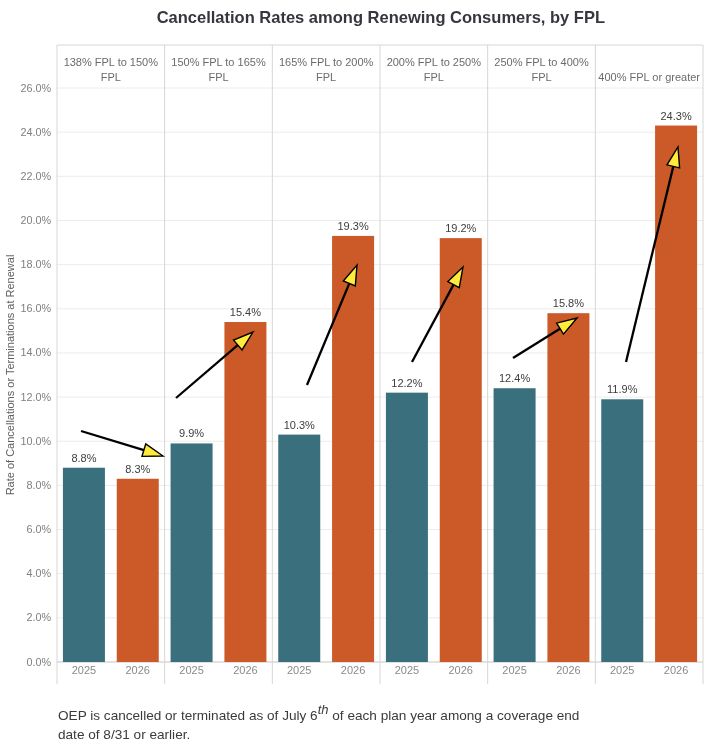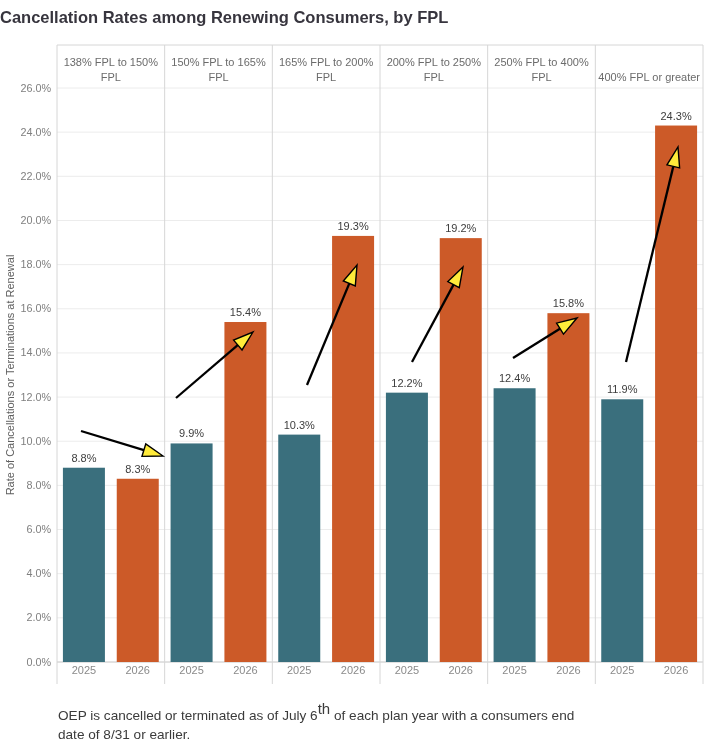--- a/index.html
+++ b/index.html
@@ -2,29 +2,29 @@
 <html><head>
 <meta charset="utf-8">
 <style>
   html,body{margin:0;padding:0;background:#ffffff;}
   body{
     width:717px;height:752px;position:relative;overflow:hidden;
     font-family:"Liberation Sans",sans-serif;
   }
   .page-title{
     position:absolute;top:8px;left:0;width:605px;
-    text-align:left;font-size:16.5px;font-weight:700;color:#37353e;
+    text-align:right;font-size:16.5px;font-weight:700;color:#37353e;
   }
   .chart-wrap{position:absolute;top:0;left:0;width:717px;height:752px;}
   svg text{font-family:"Liberation Sans",sans-serif;}
   .caption{
     position:absolute;left:58px;top:686px;width:645px;
     font-size:13.6px;line-height:19.5px;color:#3b3b3b;
   }
-  .caption sup{font-size:15px;line-height:0;}
+  .caption sup{font-size:13px;line-height:0;font-style:italic;}
 </style>
 </head>
 <body>
 
 <div class="chart-wrap">
   <svg id="chart-svg" width="717" height="752" viewBox="0 0 717 752">
       <line x1="57" y1="662" x2="703" y2="662" stroke="#c4c4c4" stroke-width="1"></line>
       <text x="51" y="665.5" text-anchor="end" font-size="10.8" fill="#7f7f7f">0.0%</text>
       <line x1="57" y1="617.8461538461538" x2="703" y2="617.8461538461538" stroke="#ececec" stroke-width="1"></line>
       <text x="51" y="621.3461538461538" text-anchor="end" font-size="10.8" fill="#7f7f7f">2.0%</text>
@@ -120,15 +120,15 @@
       <polygon points="577,318 563.4850270299189,334.11196777609666 556.5950408098777,323.0879898240305" fill="#ffeb3a" stroke="#000000" stroke-width="1.4" stroke-linejoin="miter"></polygon>
       <line x1="626" y1="362" x2="674.7088459615413" y2="160.60765612054985" stroke="#000000" stroke-width="2.3"></line>
       <polygon points="678,147 679.6161917153145,167.9675445472127 666.9805110319467,164.9114729400726" fill="#ffeb3a" stroke="#000000" stroke-width="1.4" stroke-linejoin="miter"></polygon>
     </svg>
 </div>
 
 <div class="page-title">Cancellation Rates among Renewing Consumers, by FPL</div>
 
 <div class="caption">
   <br>
-  <span>OEP is cancelled or terminated as of July 6</span><sup>th</sup><span> of each plan year with a consumers end</span><br>
+  <span>OEP is cancelled or terminated as of July 6</span><sup>th</sup><span> of each plan year among a coverage end</span><br>
   <span>date of 8/31 or earlier.</span>
 </div>
 
 </body></html>

